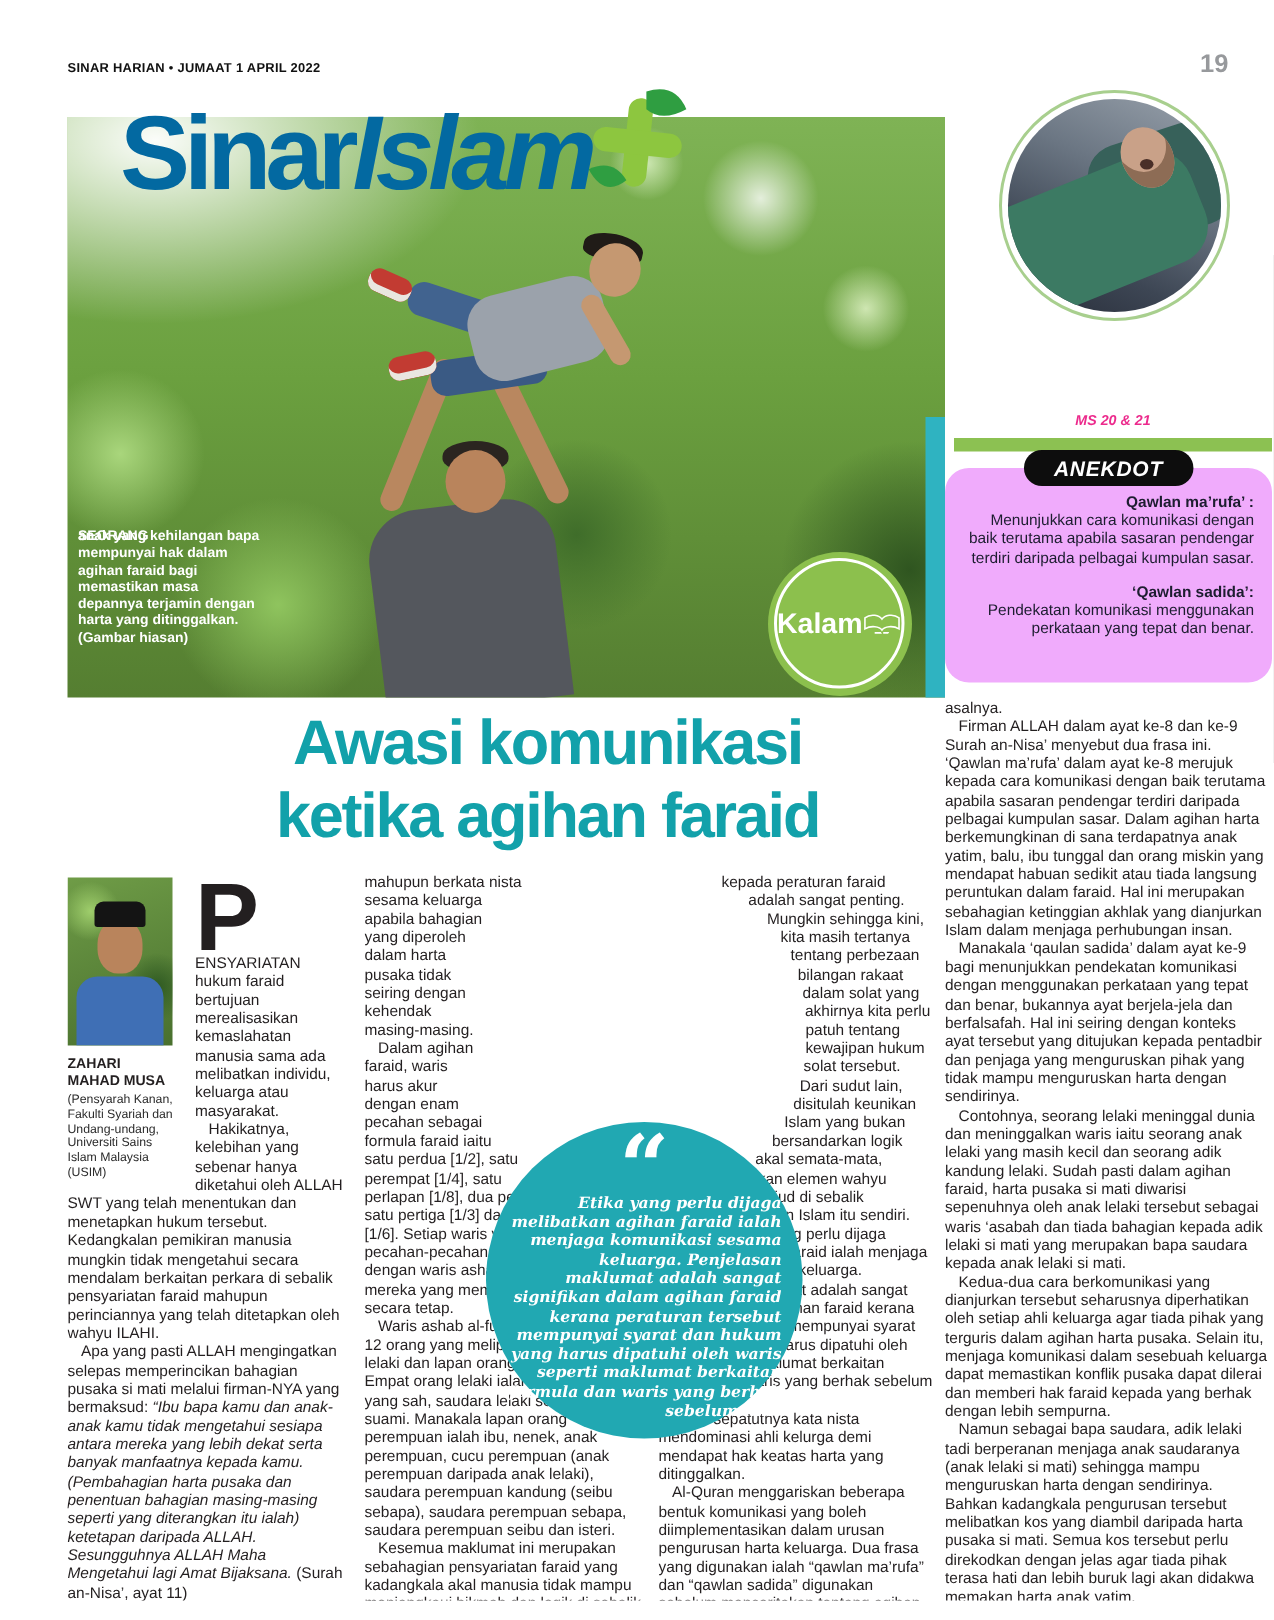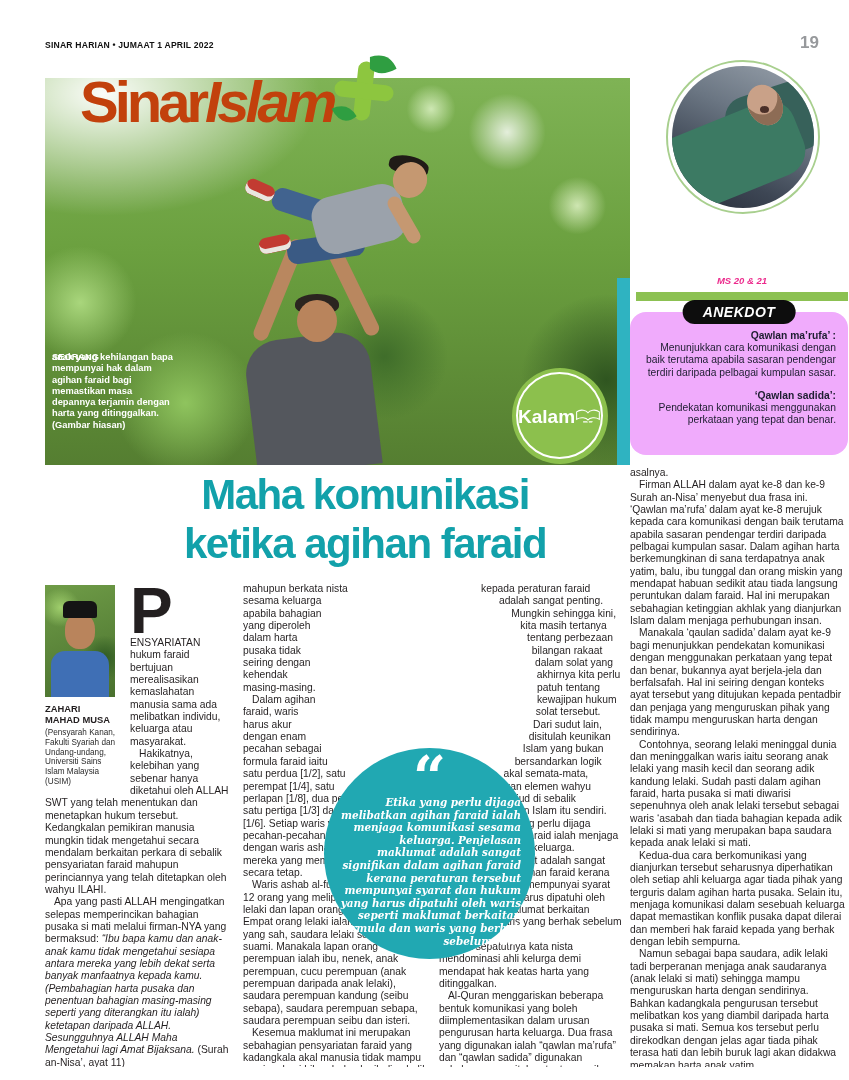--- a/index.html
+++ b/index.html
@@ -37,21 +37,21 @@
   .boy-arm{left:352px;top:116px;width:14px;height:52px;background:#c59871;border-radius:7px;transform:rotate(-30deg);}
   .caption{left:7px;top:274px;width:122px;font-size:9.3px;line-height:11.3px;font-weight:700;color:#fff;}
   
   .kalam{position:absolute;left:512px;top:368px;width:96px;height:96px;border-radius:50%;background:#8cc04d;}
   .kalam-inner{position:absolute;left:4px;top:4px;width:83px;height:83px;border:2.5px solid #fff;border-radius:50%;
      display:flex;flex-direction:row;align-items:center;justify-content:center;}
   .kalam-label{font-size:19px;font-weight:700;color:#fff;margin-top:2px;}
   .teal-strip{position:absolute;left:617px;top:278px;width:13px;height:187px;background:#2fb3c1;}
   
   .masthead{position:absolute;left:80px;top:52px;white-space:nowrap;z-index:5;
-     font-size:58px;font-weight:800;letter-spacing:-4px;color:#c2410c;line-height:100px;}
+     font-size:70px;font-weight:800;letter-spacing:-4px;color:#0369a1;line-height:100px;}
   .masthead .it{font-style:italic;}
   .masthead svg{vertical-align:-6px;margin-left:-6px;}
   
   .circ-photo{position:absolute;left:666px;top:60px;width:142px;height:142px;border:2px solid #a8cf8e;border-radius:50%;padding:4px;}
   .circ-inner{width:142px;height:142px;border-radius:50%;overflow:hidden;position:relative;
      background:linear-gradient(205deg,#9aa3ad 0%,#6b7683 38%,#3d4654 72%,#272c38 100%);}
   .circ-inner *{position:absolute;}
   .slp-rest{left:56px;top:22px;width:92px;height:70px;background:#37615a;border-radius:22px;transform:rotate(-18deg);}
   .slp-sweater{left:-18px;top:52px;width:150px;height:78px;background:#3c7a63;border-radius:26px;transform:rotate(-22deg);}
   .slp-head{left:76px;top:18px;width:34px;height:42px;background:#c9a188;border-radius:50%;transform:rotate(-28deg);
@@ -169,21 +169,21 @@
         <span>Menunjukkan cara komunikasi dengan baik terutama apabila sasaran pendengar terdiri daripada pelbagai kumpulan sasar.</span>
       </div>
       <div class="entry">
         <span class="term">‘Qawlan sadida’:</span><br>
         <span>Pendekatan komunikasi menggunakan perkataan yang tepat dan benar.</span>
       </div>
     </div>
   </div>
 
   <div class="headline">
-    <div>Maha komunikasi</div>
+    <div>Awasi komunikasi</div>
     <div>ketika agihan faraid</div>
   </div>
 
   <div class="col c1">
     <div class="author">
       <div class="author-photo">
         <div class="a-body"></div>
         <div class="a-head"></div>
         <div class="a-songkok"></div>
       </div>

